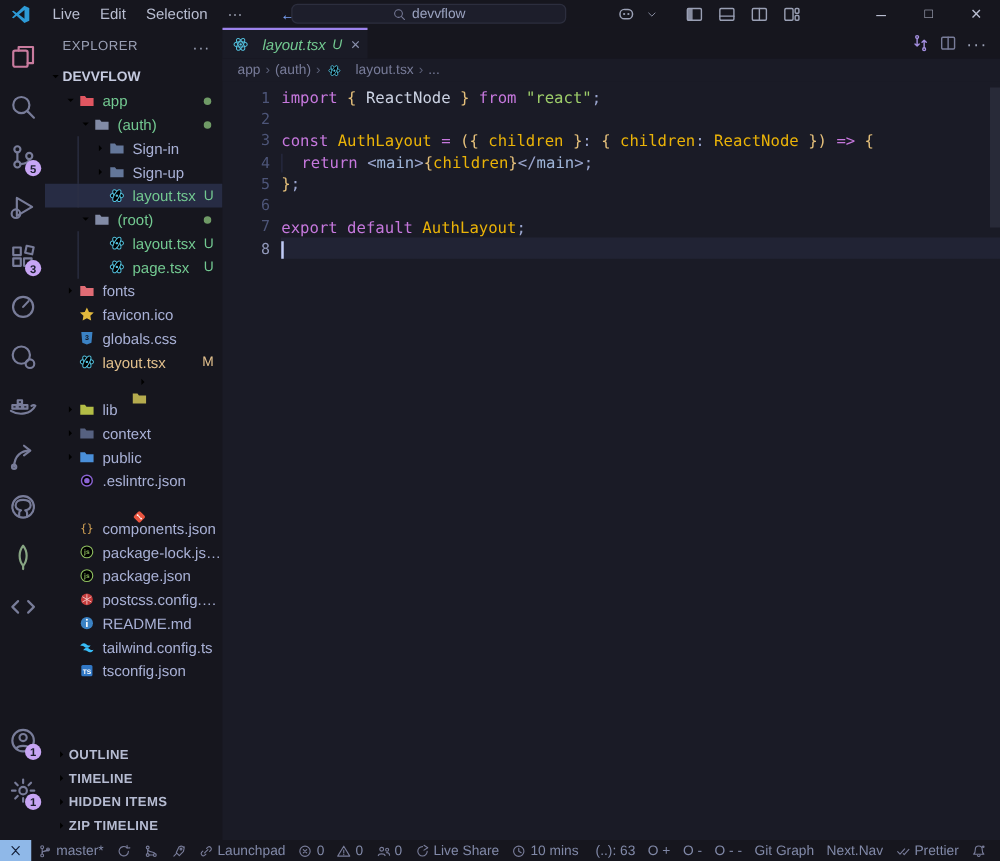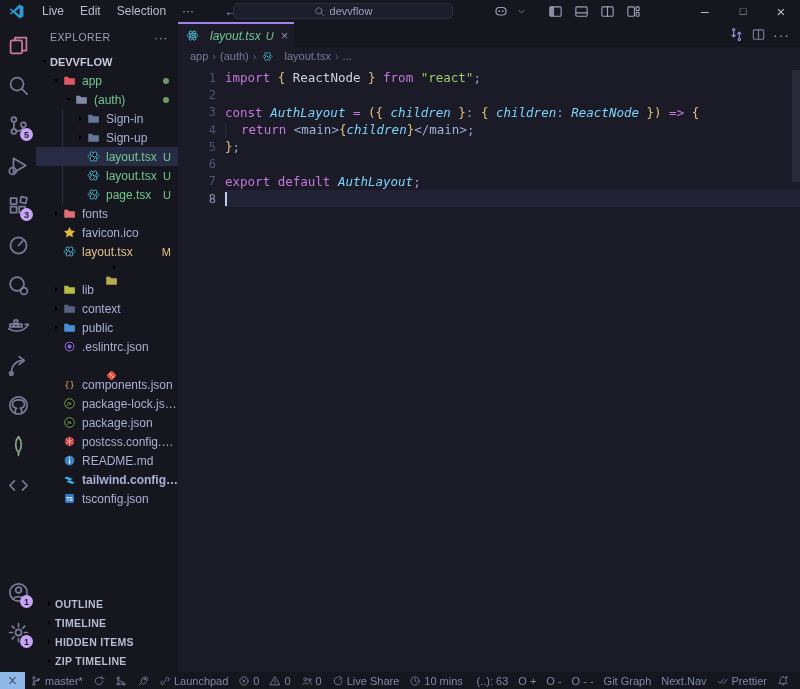--- a/index.html
+++ b/index.html
@@ -83,21 +83,21 @@
   .breadcrumb .sep{color:#5b6078;font-size:11px;}
   .breadcrumb .ticon svg{width:11px;height:11px;}
   .codearea{flex:1;position:relative;padding-top:4px;
     font-family:"DejaVu Sans Mono",monospace;font-size:12.5px;}
   .cline{height:17.3px;display:flex;align-items:center;}
   .cline.cur{background:linear-gradient(to right,transparent 47px,#212334 47px);}
   .ln{width:47px;flex:0 0 47px;text-align:right;padding-right:9px;color:#4d5578;font-size:12px;}
   .cline.cur .ln{color:#9299bb;}
   .lc{white-space:pre;}
   .tok-k{color:#c678dd;} .tok-b{color:#e5c07b;} .tok-s{color:#9ece6a;}
-  .tok-i{color:#7dd3fc;font-style:italic;} .tok-w{color:#ccd3e3;} .tok-p{color:#9aa5ce;}
+  .tok-i{color:#eab308;} .tok-w{color:#ccd3e3;} .tok-p{color:#9aa5ce;}
   .tok-t{color:#9fb5d8;}
   .cursor{display:inline-block;width:1.5px;height:14px;background:#c0caf5;vertical-align:middle;}
   .scrollthumb{position:absolute;right:0;top:5px;width:8px;height:112px;background:rgba(125,135,170,.14);}
 
   
   .statusbar{height:17px;flex:0 0 17px;background:var(--bg);display:flex;align-items:center;
     font-size:11px;color:var(--muted2);}
   .sb-left{display:flex;align-items:center;height:100%;}
   .sb-right{margin-left:auto;display:flex;align-items:center;height:100%;padding-right:6px;}
   .sb-item{display:flex;align-items:center;gap:3px;padding:0 5px;height:100%;}
@@ -362,20 +362,34 @@
                   <ellipse cx="8" cy="8" rx="6.5" ry="2.5"></ellipse>
                   <ellipse cx="8" cy="8" rx="6.5" ry="2.5" transform="rotate(60 8 8)"></ellipse>
                   <ellipse cx="8" cy="8" rx="6.5" ry="2.5" transform="rotate(-60 8 8)"></ellipse>
                   <circle cx="8" cy="8" r="1.2" fill="#53c1de" stroke="none"></circle>
                 </g>
               </svg>
             </span>
             <span class="tlabel green">layout.tsx</span>
             <span class="tbadge U">U</span>
           </div>
+          <div class="trow" style="padding-left: 26px;">
+            <span class="tchev">
+              <svg viewBox="0 0 16 16" class="">
+                <path d="M3.5 5.5 L8 10 L12.5 5.5"></path>
+              </svg>
+            </span>
+            <span class="ticon" style="color: rgb(130, 139, 166);">
+              <svg viewBox="0 0 16 16" class="" style="stroke: currentcolor;">
+                <path d="M1.5 3.5 h4.6 l1.5 1.8 h7 v8 h-13.1 z" fill="currentColor" stroke="none"></path>
+              </svg>
+            </span>
+            <span class="tlabel green">(root)</span>
+            <span class="tdot"></span>
+          </div>
           <div class="trow guide" style="padding-left: 38px;">
             <span class="tspacer"></span>
             <span class="ticon">
               <svg viewBox="0 0 16 16" class="" style="stroke: currentcolor;">
                 <g style="stroke:#53c1de;stroke-width:1">
                   <ellipse cx="8" cy="8" rx="6.5" ry="2.5"></ellipse>
                   <ellipse cx="8" cy="8" rx="6.5" ry="2.5" transform="rotate(60 8 8)"></ellipse>
                   <ellipse cx="8" cy="8" rx="6.5" ry="2.5" transform="rotate(-60 8 8)"></ellipse>
                   <circle cx="8" cy="8" r="1.2" fill="#53c1de" stroke="none"></circle>
                 </g>
@@ -418,20 +432,30 @@
               <svg viewBox="0 0 16 16" class="" style="stroke: currentcolor;">
                 <path d="M8 1.3 l2.1 4.3 4.7 .6 -3.4 3.2 .8 4.6 -4.2-2.3 -4.2 2.3 .8-4.6 L1.2 6.2 l4.7-.6 z" fill="#e2b93d" stroke="none"></path>
               </svg>
             </span>
             <span class="tlabel">favicon.ico</span>
           </div>
           <div class="trow" style="padding-left: 14px;">
             <span class="tspacer"></span>
             <span class="ticon">
               <svg viewBox="0 0 16 16" class="" style="stroke: currentcolor;">
+                <path d="M2.5 2 h11 l-1 10.6 -4.5 1.6 -4.5-1.6 z" fill="#3b82c4" stroke="none"></path>
+                <text x="8" y="10" text-anchor="middle" font-size="7" fill="#10131c" stroke="none" font-family="Liberation Sans,sans-serif" font-weight="bold">3</text>
+              </svg>
+            </span>
+            <span class="tlabel">globals.css</span>
+          </div>
+          <div class="trow" style="padding-left: 14px;">
+            <span class="tspacer"></span>
+            <span class="ticon">
+              <svg viewBox="0 0 16 16" class="" style="stroke: currentcolor;">
                 <g style="stroke:#53c1de;stroke-width:1">
                   <ellipse cx="8" cy="8" rx="6.5" ry="2.5"></ellipse>
                   <ellipse cx="8" cy="8" rx="6.5" ry="2.5" transform="rotate(60 8 8)"></ellipse>
                   <ellipse cx="8" cy="8" rx="6.5" ry="2.5" transform="rotate(-60 8 8)"></ellipse>
                   <circle cx="8" cy="8" r="1.2" fill="#53c1de" stroke="none"></circle>
                 </g>
               </svg>
             </span>
             <span class="tlabel yellow">layout.tsx</span>
             <span class="tbadge M">M</span>
@@ -561,21 +585,21 @@
             <span class="tspacer"></span>
             <span class="ticon">
               <svg viewBox="0 0 16 16" class="" style="stroke: currentcolor;">
                 <circle cx="8" cy="8" r="6" fill="#3b82c4" stroke="none"></circle>
                 <rect x="7.2" y="6.8" width="1.6" height="5" fill="#fff" stroke="none"></rect>
                 <circle cx="8" cy="4.6" r="1" fill="#fff" stroke="none"></circle>
               </svg>
             </span>
             <span class="tlabel">README.md</span>
           </div>
-          <div class="trow" style="padding-left: 14px; font-weight: bold;">
+          <div class="trow" style="padding-left: 14px;">
             <span class="tspacer"></span>
             <span class="ticon">
               <svg viewBox="0 0 16 16" class="" style="stroke: currentcolor;">
                 <g fill="#38bdf8" stroke="none">
                   <path d="M1.5 7 C2.8 4.2 5.4 3.8 7.4 5.4 C8.6 6.4 9.8 7 11.6 6.4 C10.3 9.2 7.7 9.6 5.7 8 C4.5 7 3.3 6.6 1.5 7 Z"></path>
                   <path d="M4.4 11.4 C5.7 8.6 8.3 8.2 10.3 9.8 C11.5 10.8 12.7 11.4 14.5 10.8 C13.2 13.6 10.6 14 8.6 12.4 C7.4 11.4 6.2 11 4.4 11.4 Z"></path>
                 </g>
               </svg>
             </span>
             <span class="tlabel">tailwind.config.ts</span>

